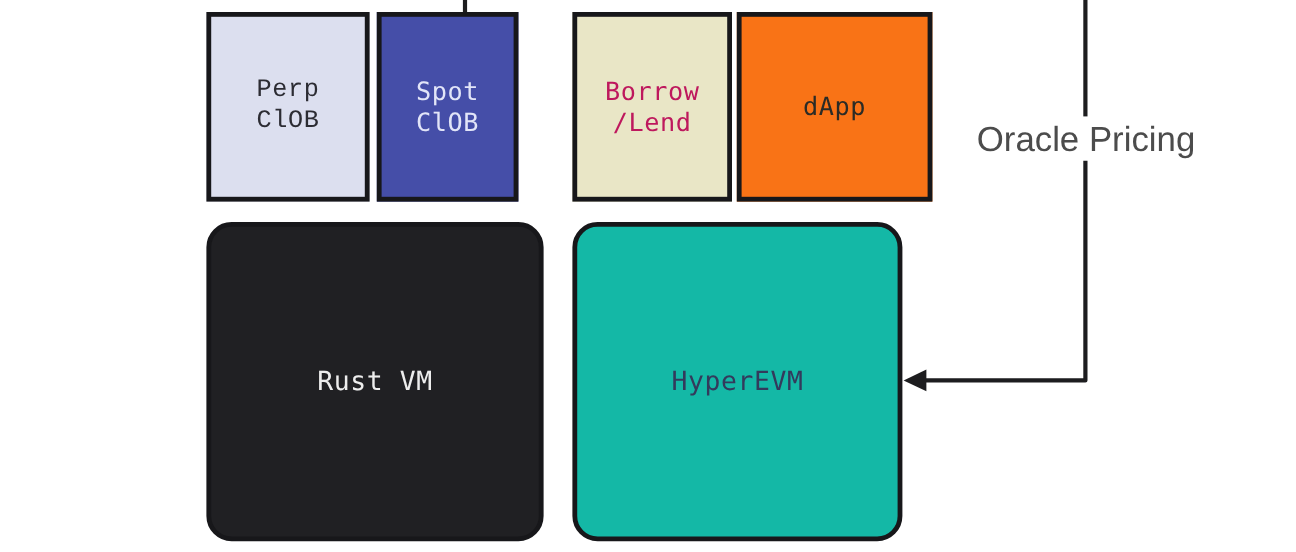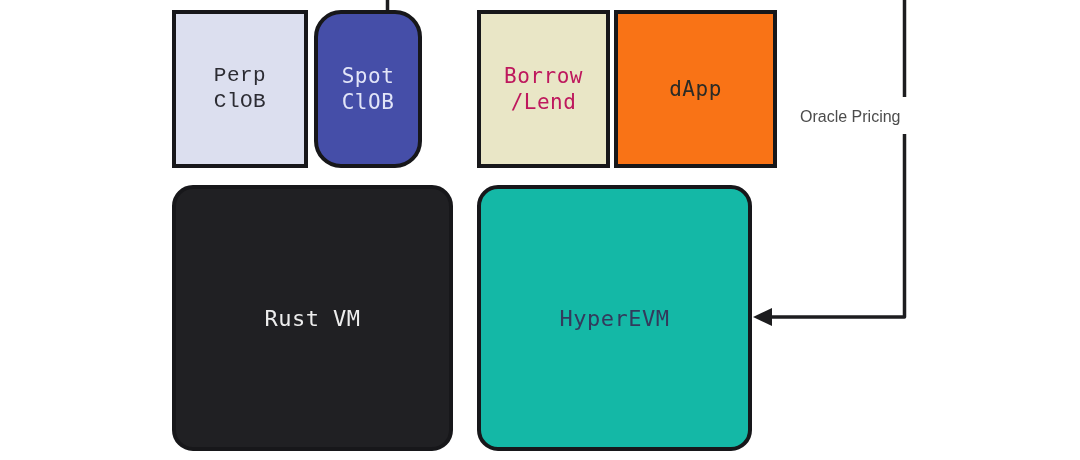--- a/index.html
+++ b/index.html
@@ -29,40 +29,41 @@
     line-height: 26px;
   }
   .big-box {
     top: 185px;
     height: 266px;
     font-size: 22px;
     line-height: 27px;
     border-radius: 21px;
   }
   #perp-box     { left: 172px; width: 136px; background: #dcdfef; color: #2c2c33; font-family: Liberation Mono, monospace; }
-  #spot-box     { left: 314px; width: 108px; background: #454ea8; color: #e2e5f8; border-radius: 27px; }
+  #spot-box     { left: 314px; width: 118px; background: #454ea8; color: #e2e5f8; }
   #borrow-box   { left: 477px; width: 133px; background: #e9e6c6; color: #be185d; }
   #dapp-box     { left: 614px; width: 163px; background: #f97316; color: #2b2b26; }
   #rustvm-box   { left: 172px; width: 281px; background: #202023; color: #ededed; }
   #hyperevm-box { left: 477px; width: 275px; background: #14b8a6; color: #333a5c; }
 
   #connector-svg {
     position: absolute;
     left: 0; top: 0;
     width: 1080px;
     height: 460px;
     pointer-events: none;
   }
   #oracle-pricing-label {
     position: absolute;
     left: 800px;
     top: 104px;
     width: 210px;
+    text-align: center;
     font-family: "Liberation Sans", "DejaVu Sans", sans-serif;
-    font-size: 16px;
+    font-size: 29px;
     line-height: 26px;
     color: #4c4c4c;
     letter-spacing: 0px;
   }
 </style>
 </head>
 <body>
 
 <div id="canvas">
 

